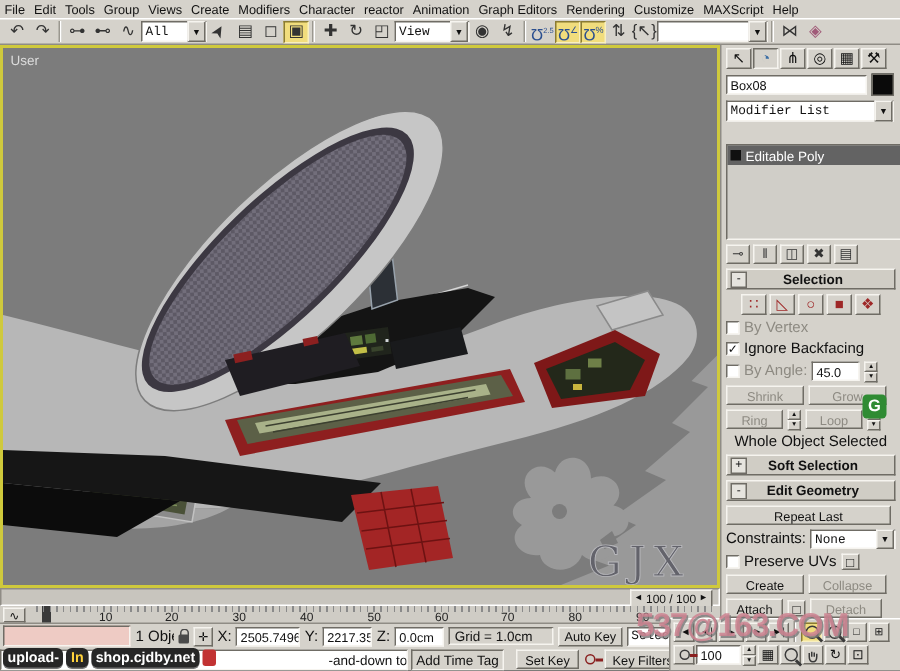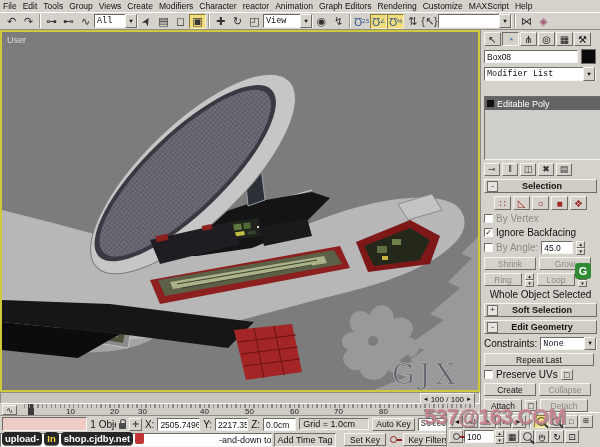--- a/index.html
+++ b/index.html
@@ -339,28 +339,28 @@
       </div>
     </div>
 
     
     <div class="roll">
       <div class="rhead">
         <span class="pm">-</span>
         <span class="rt">Edit Geometry</span>
       </div>
       <div class="row">
+        <span class="pbtn" style="width:110px;">Repeat Last</span>
+      </div>
+      <div class="row">
         <span class="slabel">Constraints:</span>
         <span class="ddl" style="width:58px;height:13px;">
           <span>None</span>
           <span class="dda">▼</span>
         </span>
-      </div>
-      <div class="row">
-        <span class="pbtn" style="width:110px;">Repeat Last</span>
       </div>
       <div class="row">
         <span class="cb"></span>
         <span class="slabel">Preserve UVs</span>
         <span class="btn raised" style="width:12px;height:11px;">□</span>
       </div>
       <div class="row">
         <span class="pbtn" style="width:52px;">Create</span>
         <span class="pbtn disabled" style="width:52px;">Collapse</span>
       </div>
@@ -384,21 +384,21 @@
       <span style="font-size:6px;">►</span>
     </div>
   </div>
 
   <div id="trackbar">
     <span class="btn raised" style="position:absolute;left:2px;top:1px;width:15px;height:10px;font-size:8px;">∿</span>
     <span style="position:absolute;left:28px;top:0;width:6px;height:11px;background:#3a3a3a;"></span>
     <div id="ticks"></div>
     <span class="tnum" style="left:66px;">10</span>
     <span class="tnum" style="left:110px;">20</span>
-    <span class="tnum" style="left:138px;">30</span>
+    <span class="tnum" style="left:155px;">30</span>
     <span class="tnum" style="left:200px;">40</span>
     <span class="tnum" style="left:245px;">50</span>
     <span class="tnum" style="left:290px;">60</span>
     <span class="tnum" style="left:334px;">70</span>
     <span class="tnum" style="left:379px;">80</span>
     <span class="tnum" style="left:424px;">90</span>
   </div>
 
   <div id="statusrow">
     <span class="sunken" style="width:86px;height:12px;background:#eecbc4;"></span>

